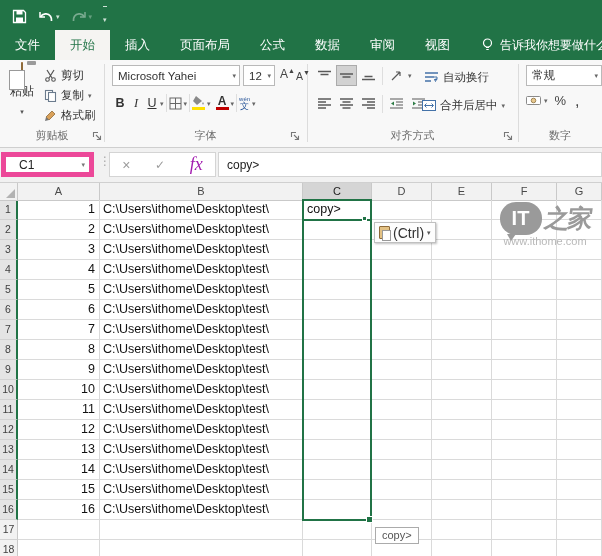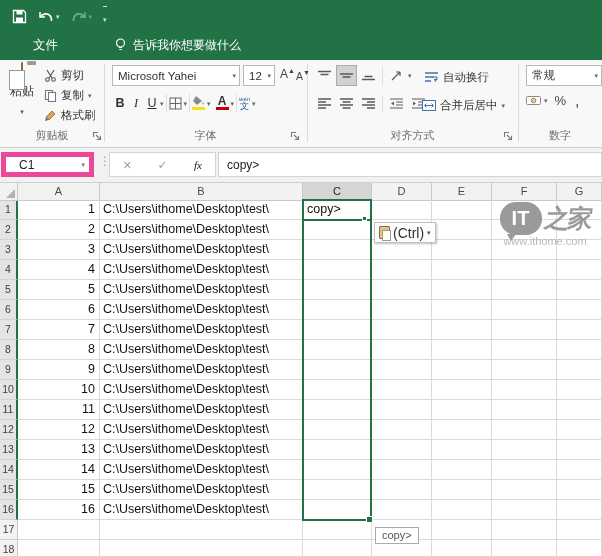--- a/index.html
+++ b/index.html
@@ -11,21 +11,21 @@
   }
   
   .titlebar { position:absolute; left:0; top:0; width:602px; height:30px; background:#217346; }
   .qat { position:absolute; left:12px; top:6px; display:flex; align-items:center; gap:11px; }
   .qat-item { display:flex; align-items:center; gap:2px; }
   .dd { font-size:7px; color:#cfe3d7; line-height:1; }
   .dim { opacity:.4; }
   .qat-more { display:inline-block; border-top:1px solid #cfe3d7; padding-top:1px; }
   
   .tabrow { position:absolute; left:0; top:30px; width:602px; height:30px; background:#217346; display:flex; align-items:stretch; }
-  .tabs { display:flex; padding-left:18px;flex-direction:column; }
+  .tabs { display:flex; padding-left:0; }
   .tab { padding:0 15px; line-height:30px; font-size:12.5px; color:#fff; white-space:nowrap; }
   .tab.active { background:#f5f4f2; color:#217346; }
   .tellme { display:flex; align-items:center; gap:6px; margin-left:16px; color:#fff; font-size:12px; white-space:nowrap; }
   
   .ribbon { position:absolute; left:0; top:60px; width:602px; height:88px; background:#f8f8f8; border-bottom:1px solid #cfcfcf; }
   .gsep { position:absolute; top:4px; height:78px; width:1px; background:#dcdcdc; }
   .group-label { position:absolute; bottom:4px; left:0; width:100%; text-align:center; font-size:11px; color:#6c6c6c; }
   .launcher { position:absolute; bottom:6px; }
   .rgroup { position:absolute; top:0; height:87px; }
   .small-row { display:flex; align-items:center; gap:4px; font-size:11.5px; color:#333; height:20px; }
@@ -54,21 +54,21 @@
   .pinyin .py-bot { font-size:9px; color:#2b579a; }
   .bib { width:16px; text-align:center; font-size:12.5px; color:#333; }
   
   .fbar { position:absolute; left:0; top:148px; width:602px; height:35px; background:#f1f1f1; border-bottom:1px solid #d0d0d0; }
   .namebox { position:absolute; left:1px; top:4px; width:93px; height:25px; background:#fff; border:5px solid #ec4899; display:flex; align-items:center; font-size:12px; color:#222; padding:0 4px 0 13px; }
   .namebox .dd { margin-left:auto; color:#777; }
   .fdots { position:absolute; left:99px; top:6px; color:#aaa; font-size:12px; letter-spacing:0; }
   .fbtns { position:absolute; left:109px; top:4px; width:107px; height:25px; background:#fff; border:1px solid #d4d4d4; display:flex; align-items:center; justify-content:space-around; }
   .fx-x { color:#9b9b9b; font-size:14px; }
   .fx-ok { color:#9b9b9b; font-size:12px; }
-  .fx-fx { color:#0f172a; font-size:11px; font-style:italic; font-family:"Liberation Serif","DejaVu Serif",serif; }
+  .fx-fx { color:#a21caf; font-size:18px; font-style:italic; font-family:"Liberation Serif","DejaVu Serif",serif; }
   .finput { position:absolute; left:218px; top:4px; width:384px; height:25px; background:#fff; border:1px solid #d4d4d4; display:flex; align-items:center; font-size:12px; color:#222; padding-left:8px; }
   
   .grid { position:absolute; left:0; top:183px; width:602px; height:373px; background:#fff; overflow:hidden; }
   .grow, .ghead { display:grid; grid-template-columns:18px 82px 203px 69px 60px 60px 65px 45px; }
   .ghead { height:17px; }
   .hcell, .corner { background:#f2f2f2; border-right:1px solid #c9c9c9; border-bottom:1px solid #c9c9c9; font-size:11px; color:#4a4a4a; text-align:center; line-height:16px; }
   .hcell.selcol { background:#d5d5d5; border-bottom:2px solid #217346; color:#1c1c1c; }
   .corner { position:relative; }
   .corner::after { content:""; position:absolute; right:2px; bottom:2px; border-left:9px solid transparent; border-bottom:9px solid #b3b3b3; }
   .grow { height:20px; }

